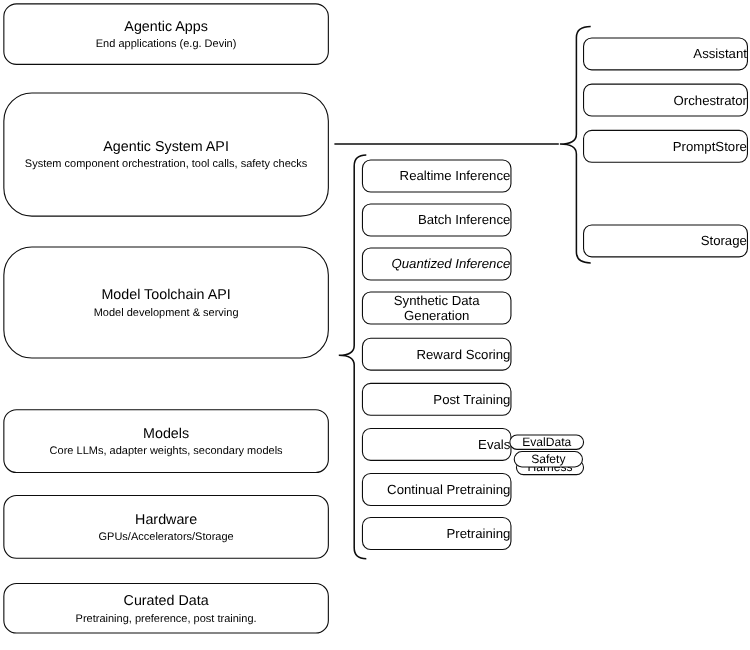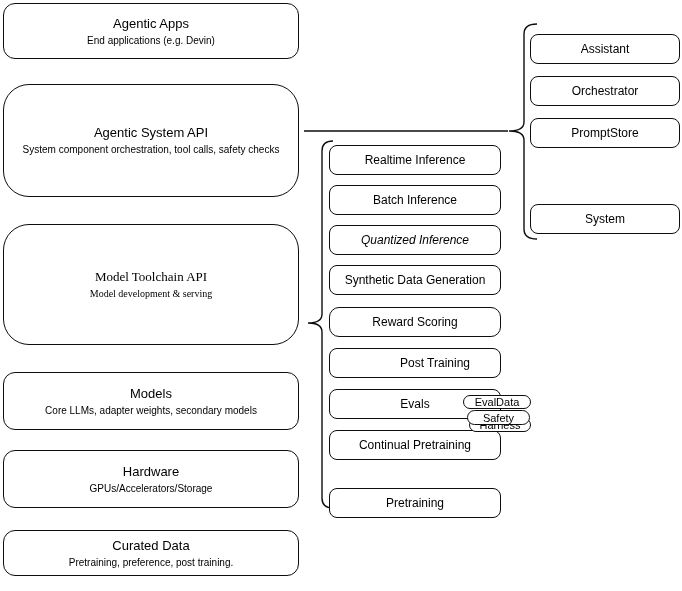--- a/index.html
+++ b/index.html
@@ -9,22 +9,22 @@
   }
   .connectors{position:absolute;left:0;top:0;width:682px;height:591px;}
   .box{
     position:absolute;box-sizing:border-box;background:#fff;border:1.4px solid #0d0d0d;
     display:flex;flex-direction:column;align-items:center;justify-content:center;
     text-align:center;z-index:2;
   }
   .lbox{left:3px;width:296px;}
   .lbox .t{font-size:13px;line-height:15px;}
   .lbox .s{font-size:10px;line-height:12px;margin-top:4px;}
-  .node{height:30px;border-radius:8px;font-size:12px;}
-  .mnode{left:329px;width:172px;}
+  .node{height:30px;border-radius:8px;font-size:12px;align-items:flex-end;}
+  .mnode{left:329px;width:136px;}
   .rnode{left:530px;width:150px;}
   .pill{
     position:absolute;box-sizing:border-box;background:#fff;border:1.3px solid #0d0d0d;
     border-radius:9px;display:flex;align-items:center;justify-content:center;
     font-size:11px;z-index:3;
   }
 </style>
 </head>
 <body>
 
@@ -37,21 +37,21 @@
   </svg>
 
   <div class="box lbox" style="top:84px;height:113px;border-radius:26px;">
     <div class="t">Agentic System API</div>
     <div class="s">System component orchestration, tool calls, safety checks</div>
   </div>
   <div class="box lbox" style="top:3px;height:56px;border-radius:12px;">
     <div class="t">Agentic Apps</div>
     <div class="s">End applications (e.g. Devin)</div>
   </div>
-  <div class="box lbox" style="top:224px;height:121px;border-radius:26px;font-family:Liberation Serif, serif;">
+  <div class="box lbox" style="top:224px;height:102px;border-radius:26px;">
     <div class="t">Model Toolchain API</div>
     <div class="s">Model development &amp; serving</div>
   </div>
   <div class="box lbox" style="top:372px;height:58px;border-radius:12px;">
     <div class="t">Models</div>
     <div class="s">Core LLMs, adapter weights, secondary models</div>
   </div>
   <div class="box lbox" style="top:450px;height:58px;border-radius:12px;">
     <div class="t">Hardware</div>
     <div class="s">GPUs/Accelerators/Storage</div>
@@ -66,33 +66,33 @@
   </div>
   <div class="box node mnode" style="top:185px;">
     <span>Batch Inference</span>
   </div>
   <div class="box node mnode" style="top:225px;font-style:italic;">
     <span>Quantized Inference</span>
   </div>
   <div class="box node mnode" style="top:265px;">
     <span>Synthetic Data Generation</span>
   </div>
-  <div class="box node mnode" style="top:307px;border-radius:10px;">
+  <div class="box node mnode" style="top:307px;">
     <span>Reward Scoring</span>
   </div>
   <div class="box node mnode" style="top:348px;padding-left:40px;">
     <span>Post Training</span>
   </div>
   <div class="box node mnode" style="top:389px;">
     <span>Evals</span>
   </div>
   <div class="box node mnode" style="top:430px;">
     <span>Continual Pretraining</span>
   </div>
-  <div class="box node mnode" style="top:488px;">
+  <div class="box node mnode" style="top:470px;">
     <span>Pretraining</span>
   </div>
 
   <div class="pill" style="left:469px;top:378px;width:62px;height:14px;margin-top:40px;">
     <span>Harness</span>
   </div>
   <div class="pill" style="left:463px;top:395px;width:68px;height:14px;">
     <span>EvalData</span>
   </div>
   <div class="pill" style="left:467px;top:410px;width:63px;height:15px;">
@@ -102,16 +102,16 @@
   <div class="box node rnode" style="top:34px;">
     <span>Assistant</span>
   </div>
   <div class="box node rnode" style="top:76px;">
     <span>Orchestrator</span>
   </div>
   <div class="box node rnode" style="top:118px;">
     <span>PromptStore</span>
   </div>
   <div class="box node rnode" style="top:204px;">
-    <span>System</span>
+    <span>Storage</span>
   </div>
 
 </div>
 
 </body></html>

